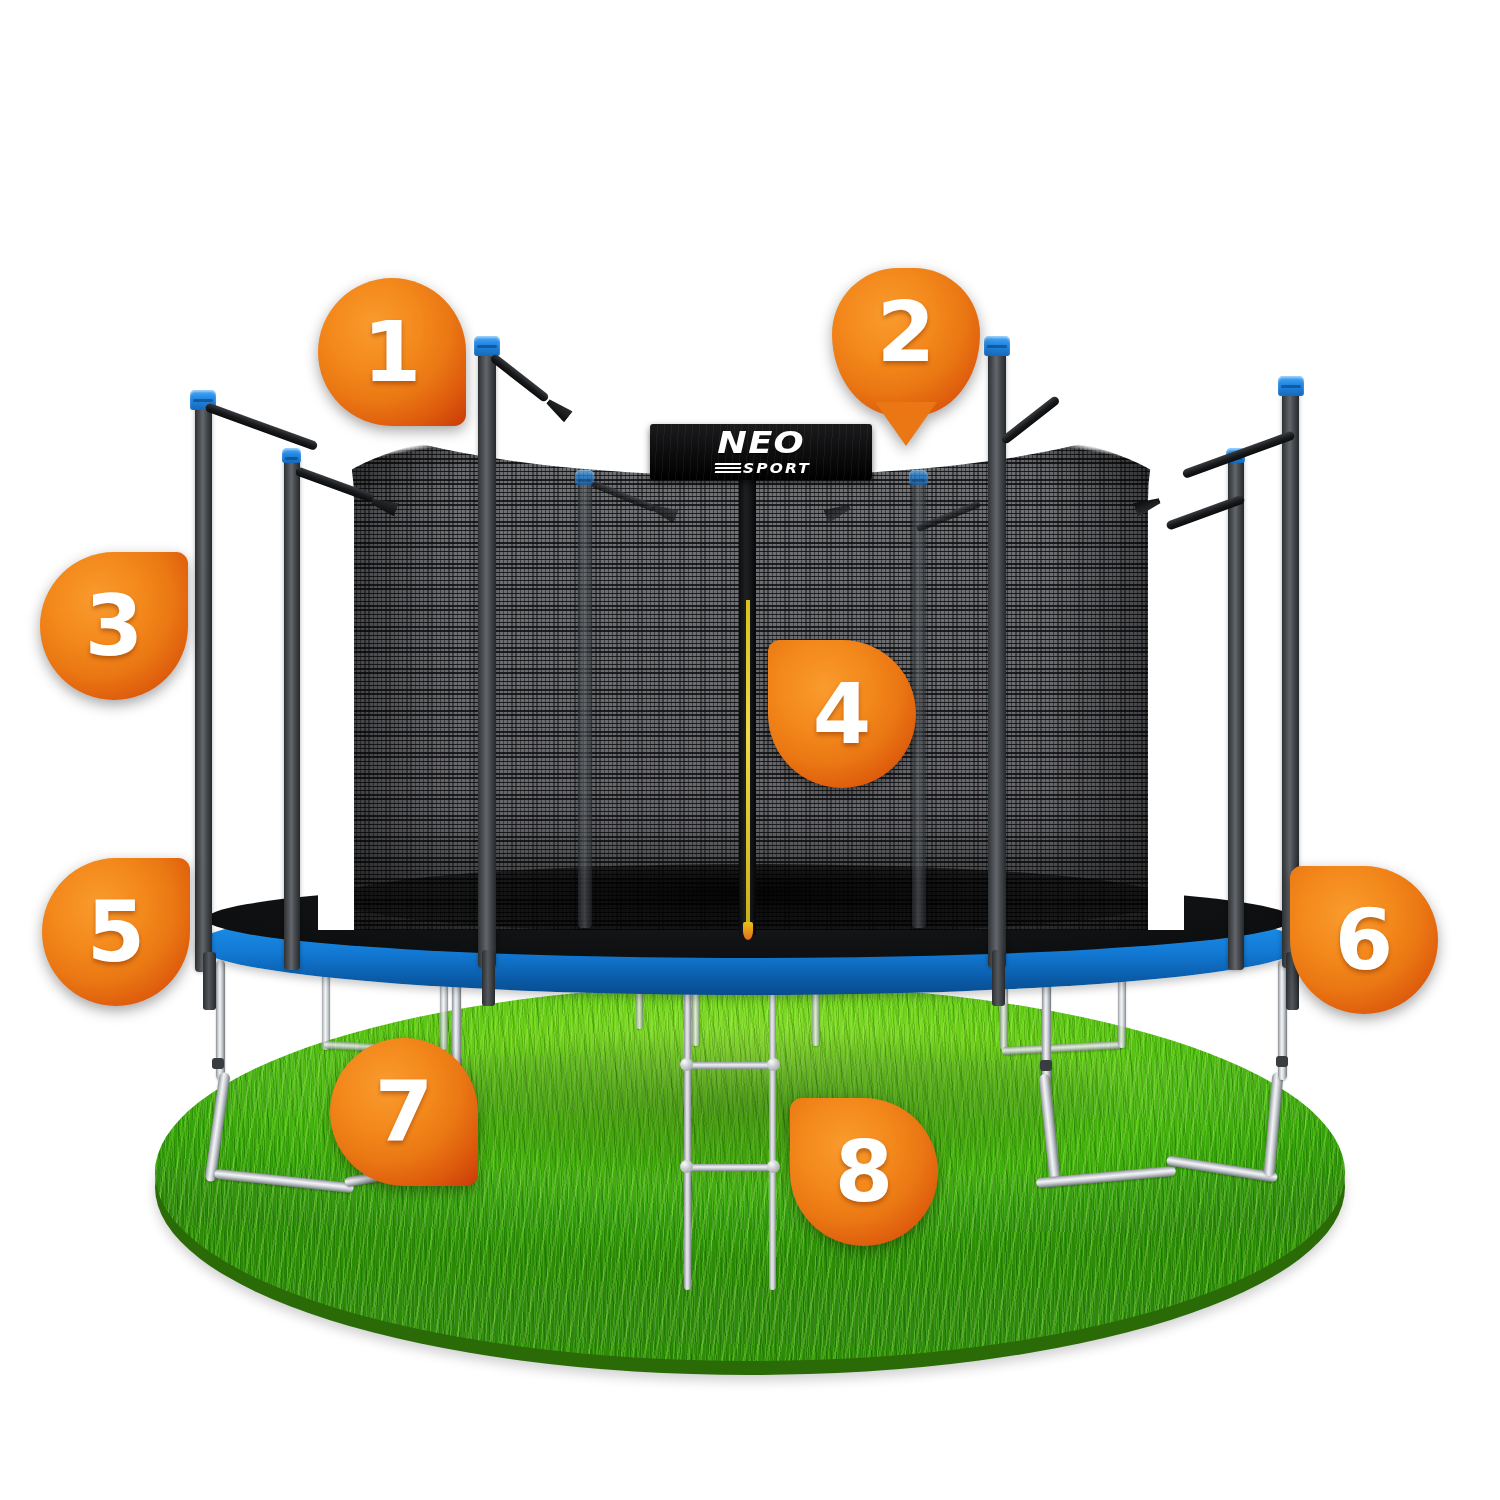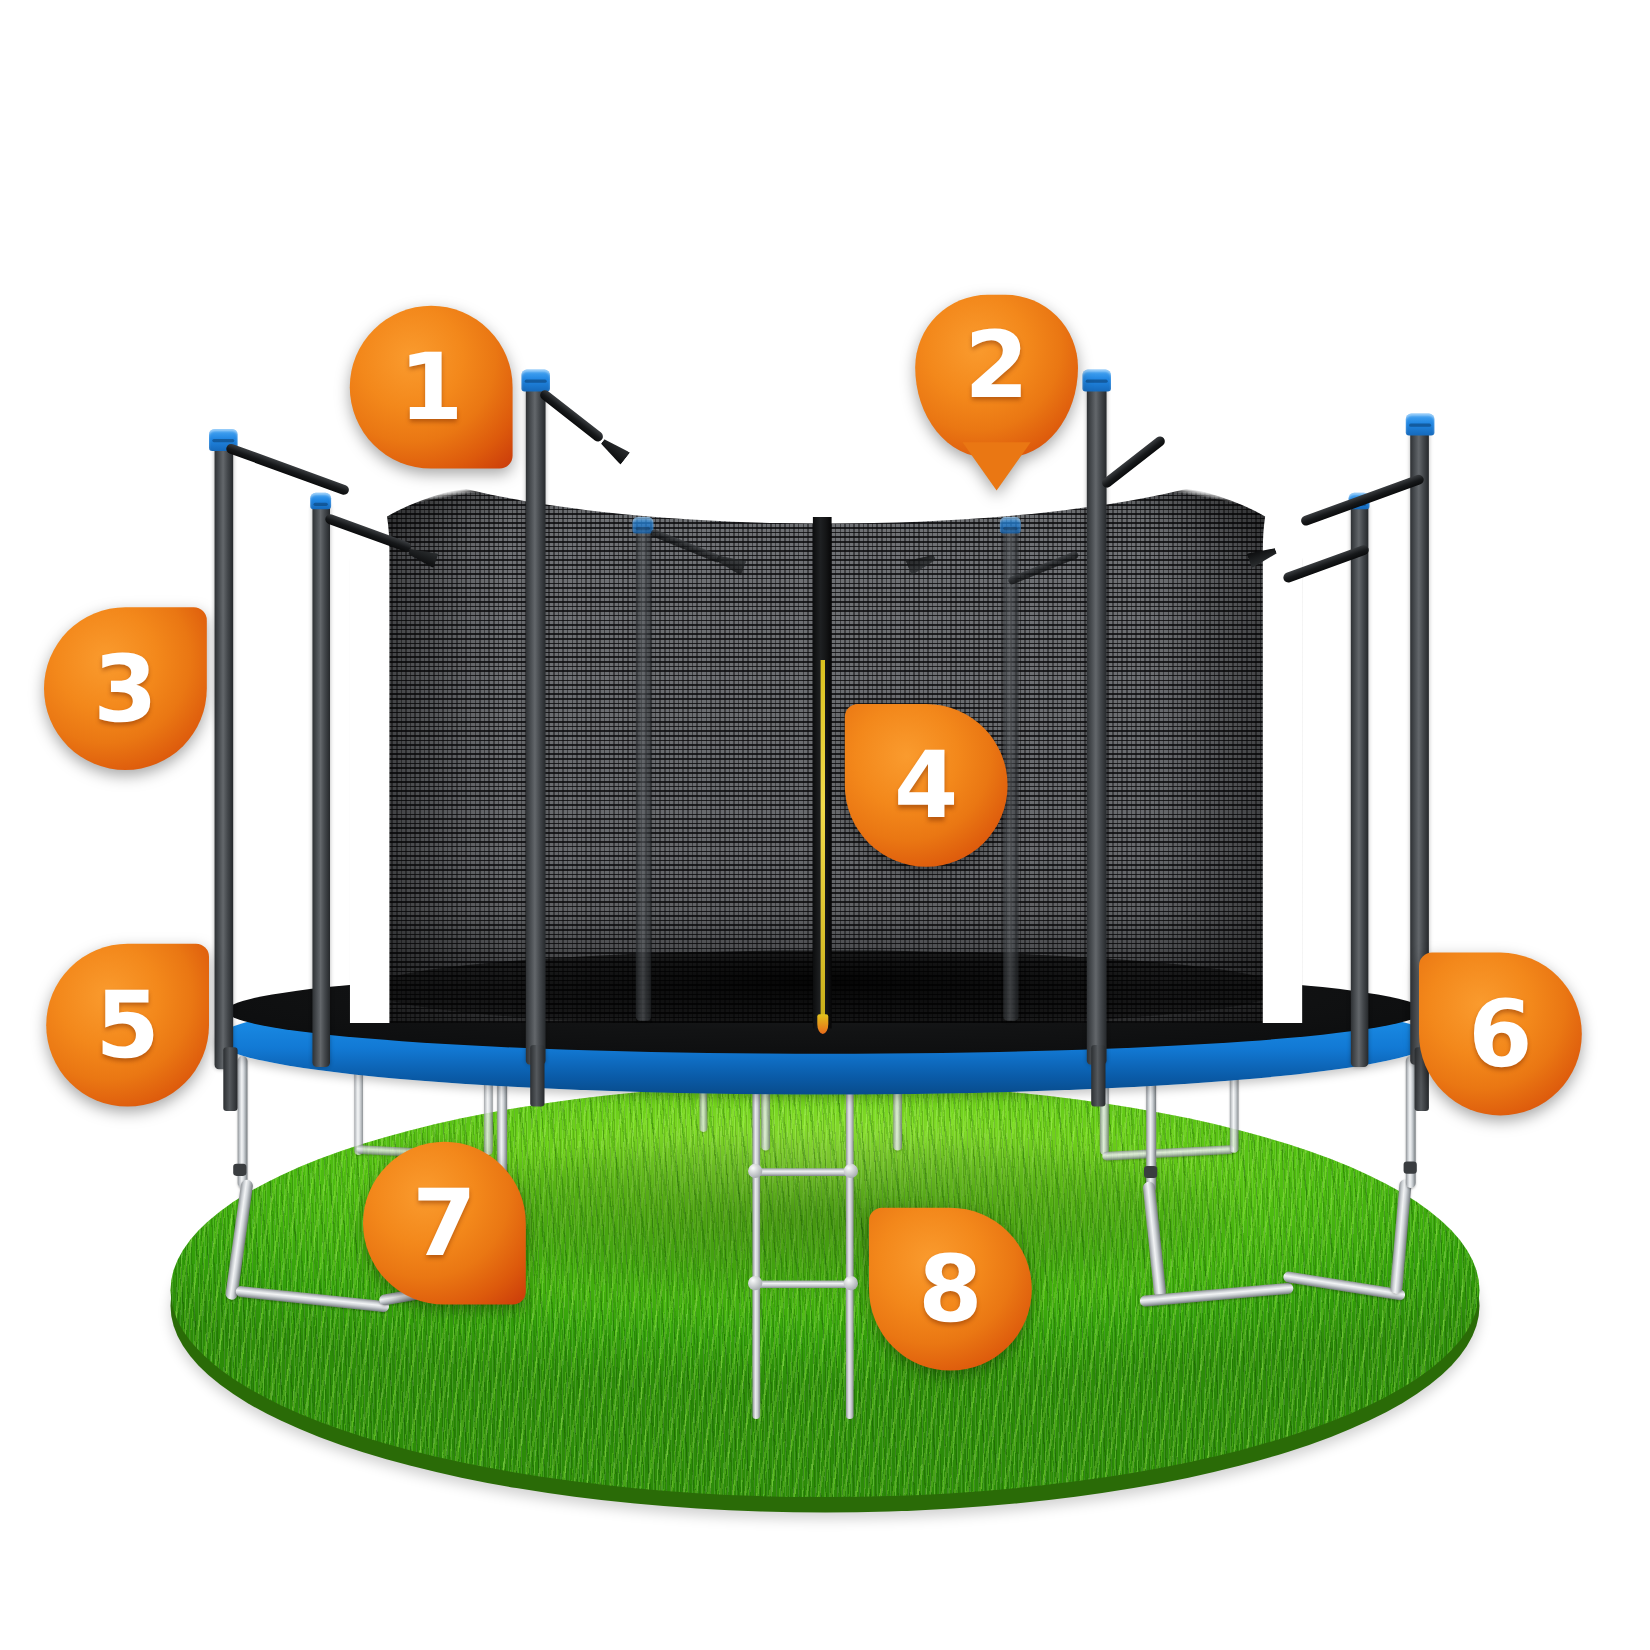--- a/index.html
+++ b/index.html
@@ -351,20 +351,31 @@
   <div class="pole" style="left:1228px;top:458px;width:16px;height:512px;"></div>
   <div class="cap small" style="position:absolute;left:1226px;top:448px;"></div>
   <div class="arm" style="position:absolute;left:1162px;top:494px;width:82px;transform:rotate(-20deg);transform-origin:right center;"></div>
   <div class="armtip" style="position:absolute;left:1160px;top:494px;transform:rotate(160deg);"></div>
 
   <div class="pole" style="left:1282px;top:388px;width:17px;height:580px;"></div>
   <div class="cap" style="position:absolute;left:1278px;top:376px;"></div>
   <div class="arm" style="position:absolute;left:1176px;top:430px;width:118px;transform:rotate(-20deg);transform-origin:right center;"></div>
   <div class="legbrace" style="left:1286px;top:952px;height:58px;"></div>
 
+  <div class="logo">
+    <div class="logo-neo">NEO</div>
+    <div class="logo-row2">
+      <span class="logo-bars">
+          <i></i>
+          <i></i>
+          <i></i>
+        </span>
+      <span class="logo-sport">SPORT</span>
+    </div>
+  </div>
 
   <div class="marker" id="m1" style="left: 318px; top: 278px;">
     <div class="pin tip-br"></div>
     <div class="pin-num">1</div>
   </div>
   <div class="marker" id="m2" style="left: 832px; top: 268px;">
     <div class="pin tip-b"></div>
     <div class="pin-num shift-up">2</div>
   </div>
   <div class="marker" id="m3" style="left: 40px; top: 552px;">

